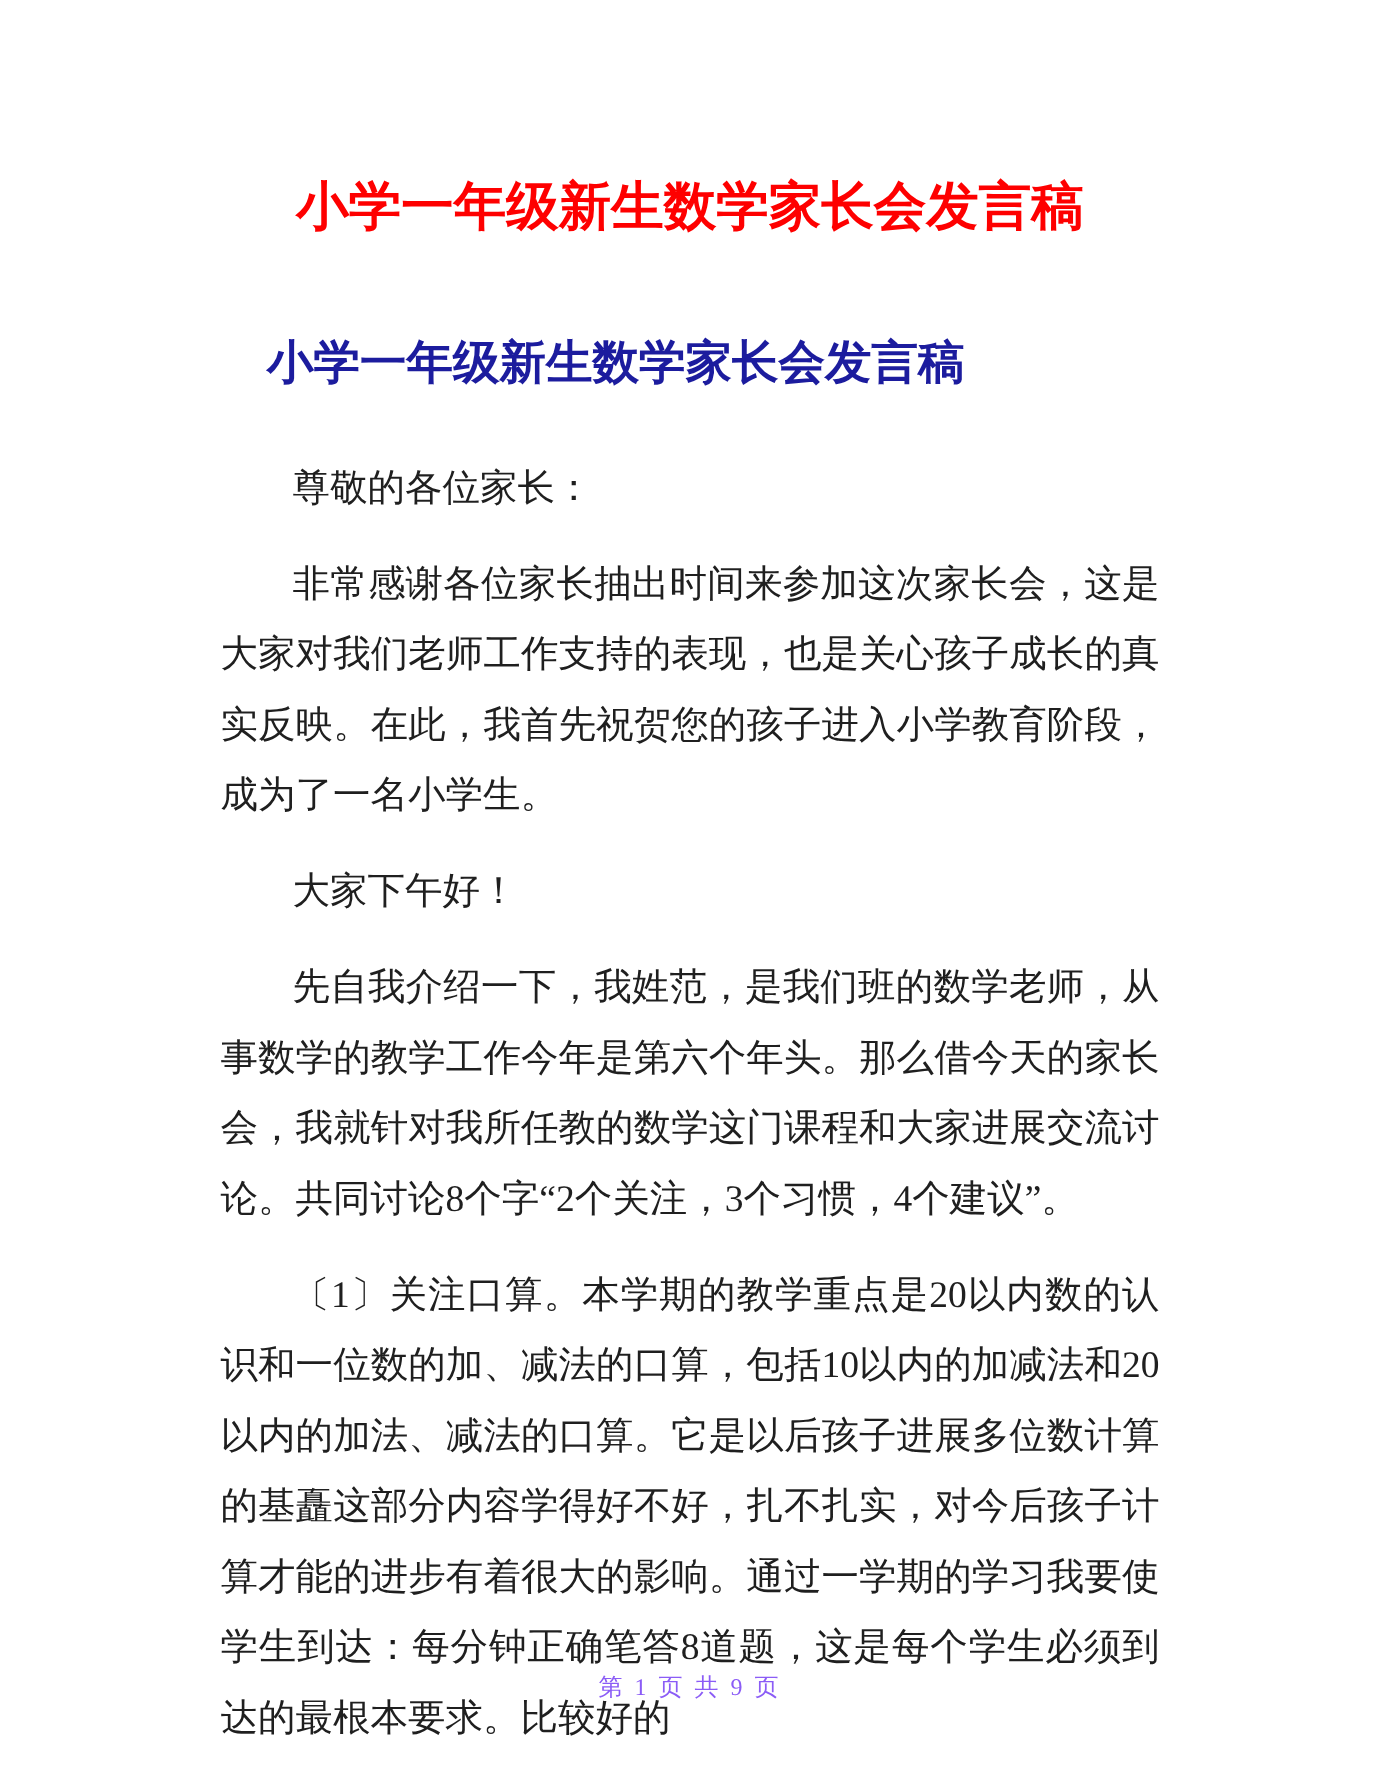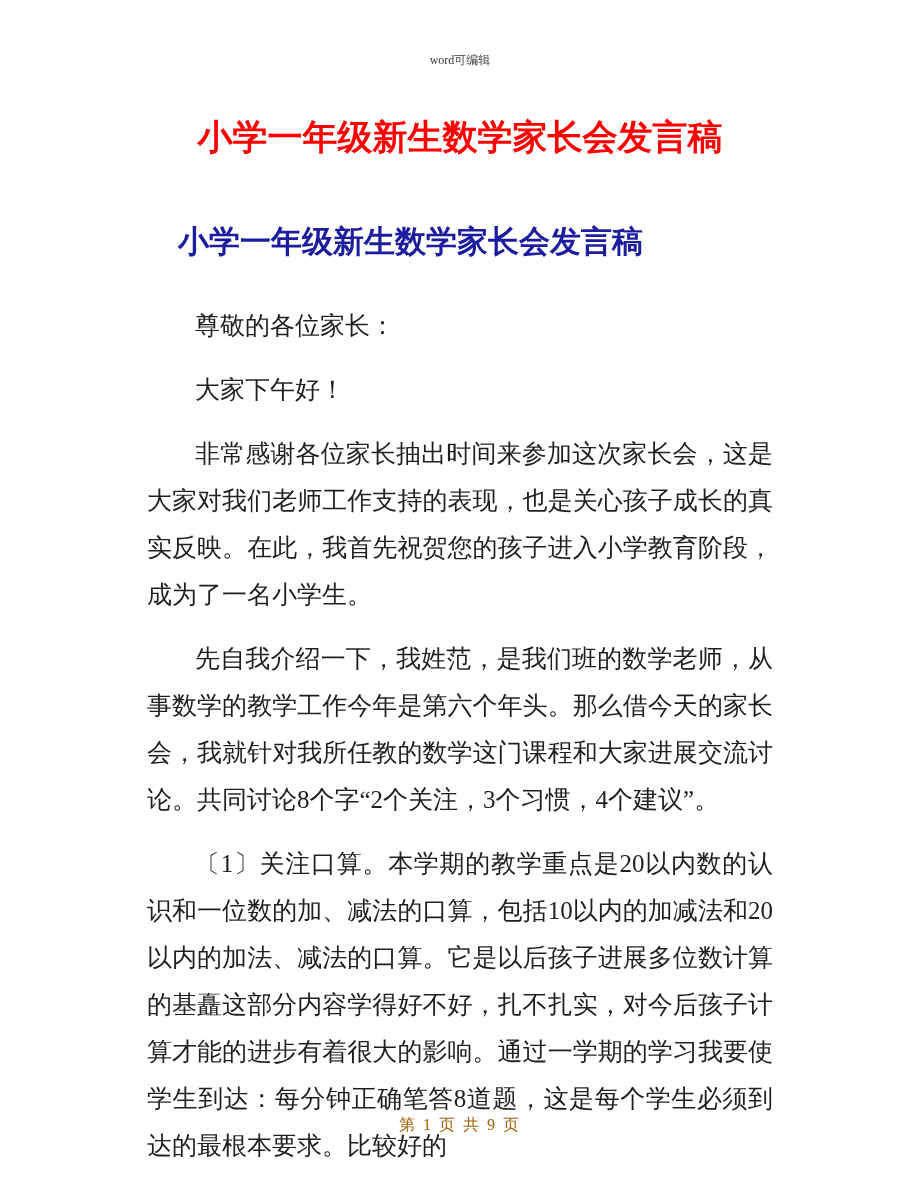--- a/index.html
+++ b/index.html
@@ -44,39 +44,38 @@
   .body-block p.heading{
     font-weight:bold;
     font-family:"DejaVu Sans", sans-serif;
     color:#111;
     text-align:left;
   }
   .footer{
     position:absolute;top:1115px;left:0;right:0;
     text-align:center;
     font-size:16px;
-    color:#a16207;
+    color:#8b5cf6;
     letter-spacing:2px;
     font-family:"Liberation Serif", serif;
   }
 </style>
 </head>
 <body>
 
 <div class="page">
 
-  <div class="watermark">word可编辑</div>
 
   <h1 class="main-title">小学一年级新生数学家长会发言稿</h1>
 
   <h2 class="sub-title">小学一年级新生数学家长会发言稿</h2>
 
   <div class="body-block">
     <p>尊敬的各位家长：</p>
+    <p>非常感谢各位家长抽出时间来参加这次家长会，这是大家对我们老师工作支持的表现，也是关心孩子成长的真实反映。在此，我首先祝贺您的孩子进入小学教育阶段，成为了一名小学生。</p>
     <p>大家下午好！</p>
-    <p>非常感谢各位家长抽出时间来参加这次家长会，这是大家对我们老师工作支持的表现，也是关心孩子成长的真实反映。在此，我首先祝贺您的孩子进入小学教育阶段，成为了一名小学生。</p>
     <p>先自我介绍一下，我姓范，是我们班的数学老师，从事数学的教学工作今年是第六个年头。那么借今天的家长会，我就针对我所任教的数学这门课程和大家进展交流讨论。共同讨论8个字“2个关注，3个习惯，4个建议”。</p>
     <p>〔1〕关注口算。本学期的教学重点是20以内数的认识和一位数的加、减法的口算，包括10以内的加减法和20以内的加法、减法的口算。它是以后孩子进展多位数计算的基矗这部分内容学得好不好，扎不扎实，对今后孩子计算才能的进步有着很大的影响。通过一学期的学习我要使学生到达：每分钟正确笔答8道题，这是每个学生必须到达的最根本要求。比较好的</p>
   </div>
 
   <div class="footer">第 1 页 共 9 页</div>
 
 </div>
 
 </body></html>

